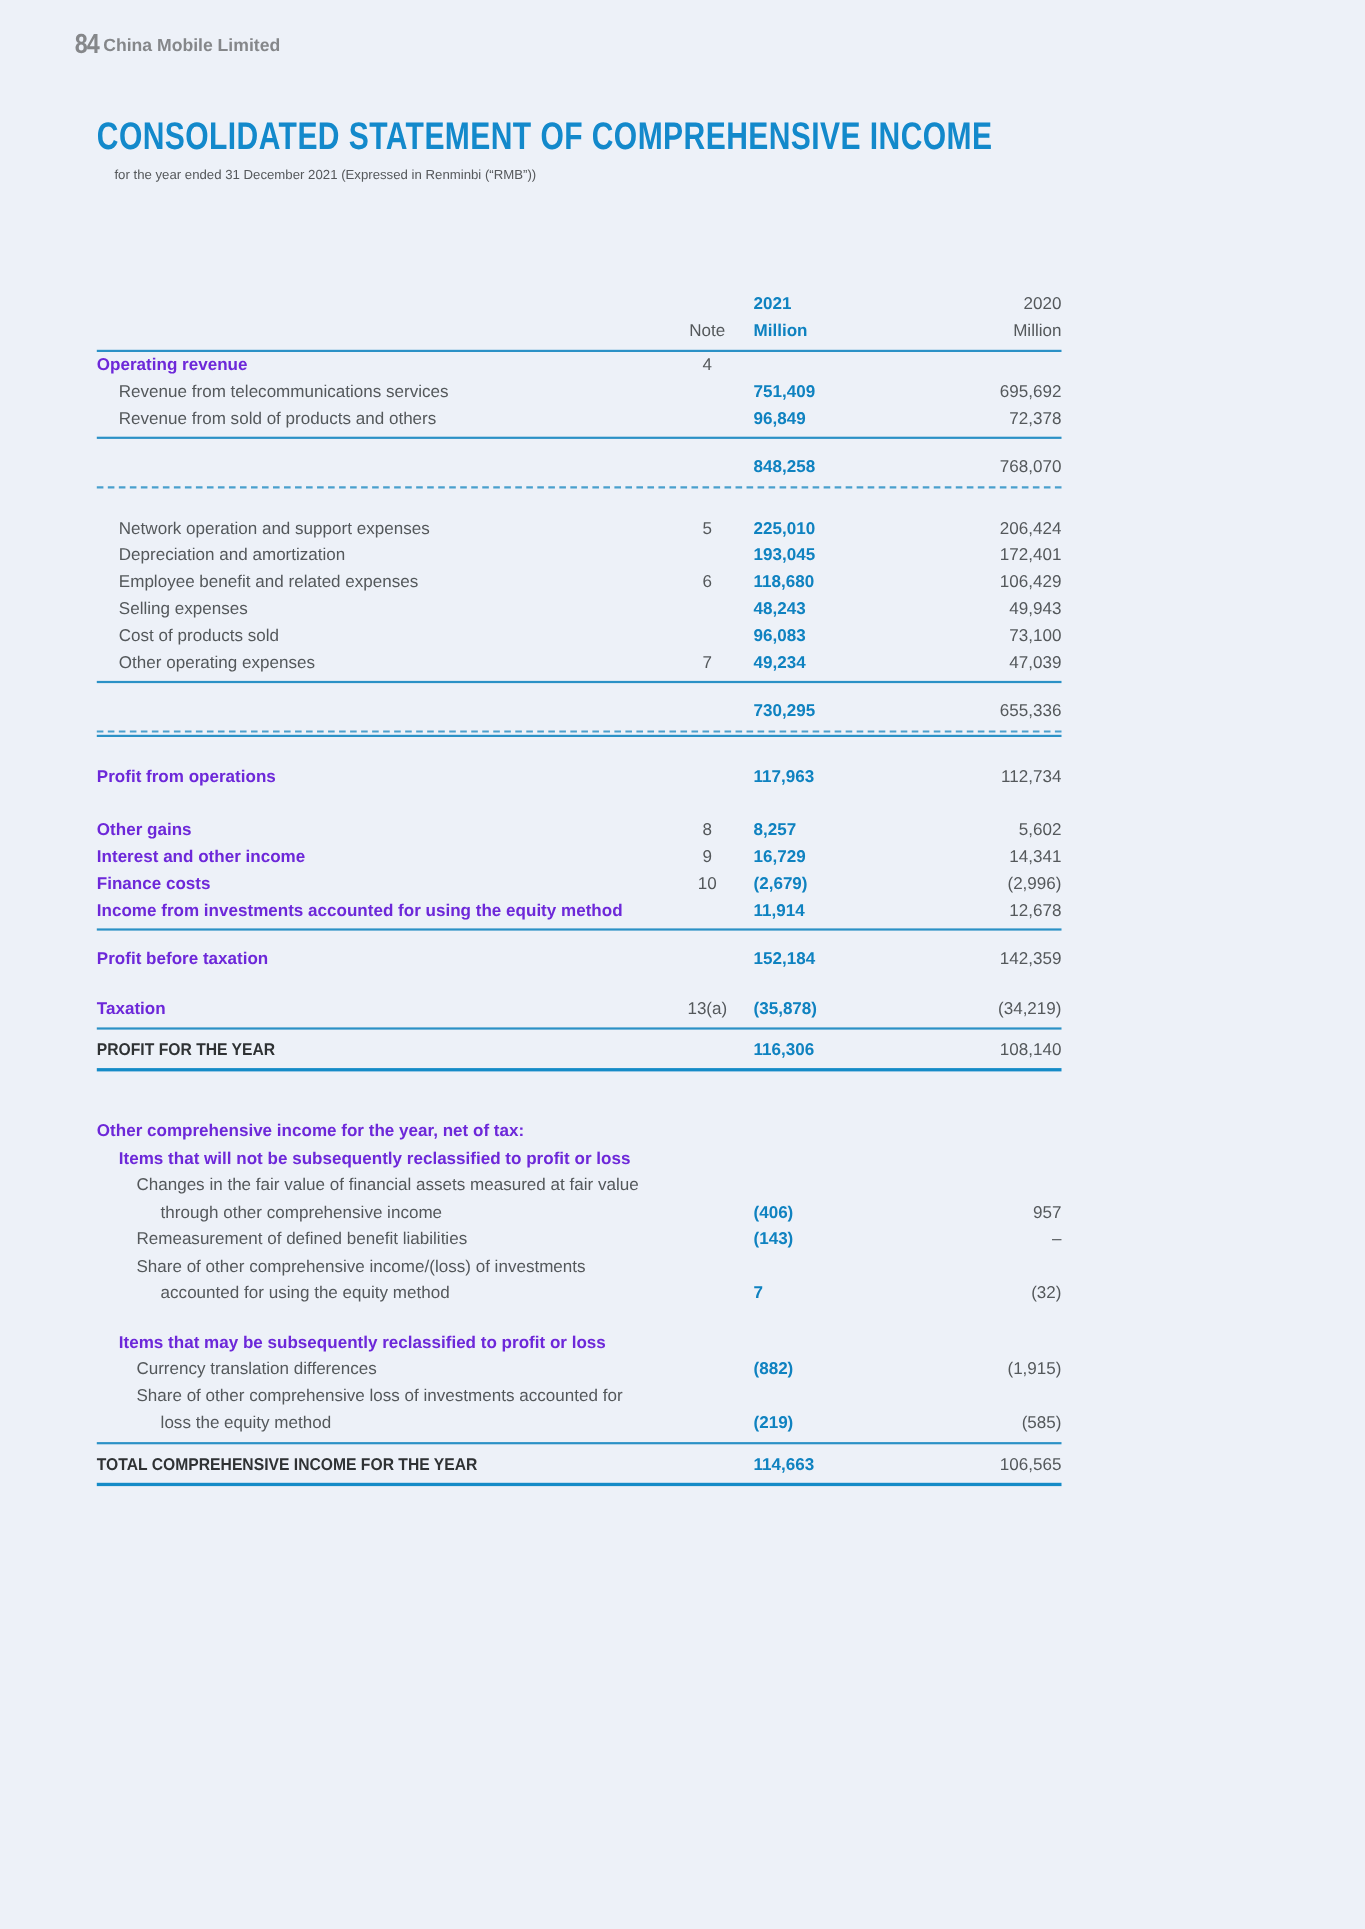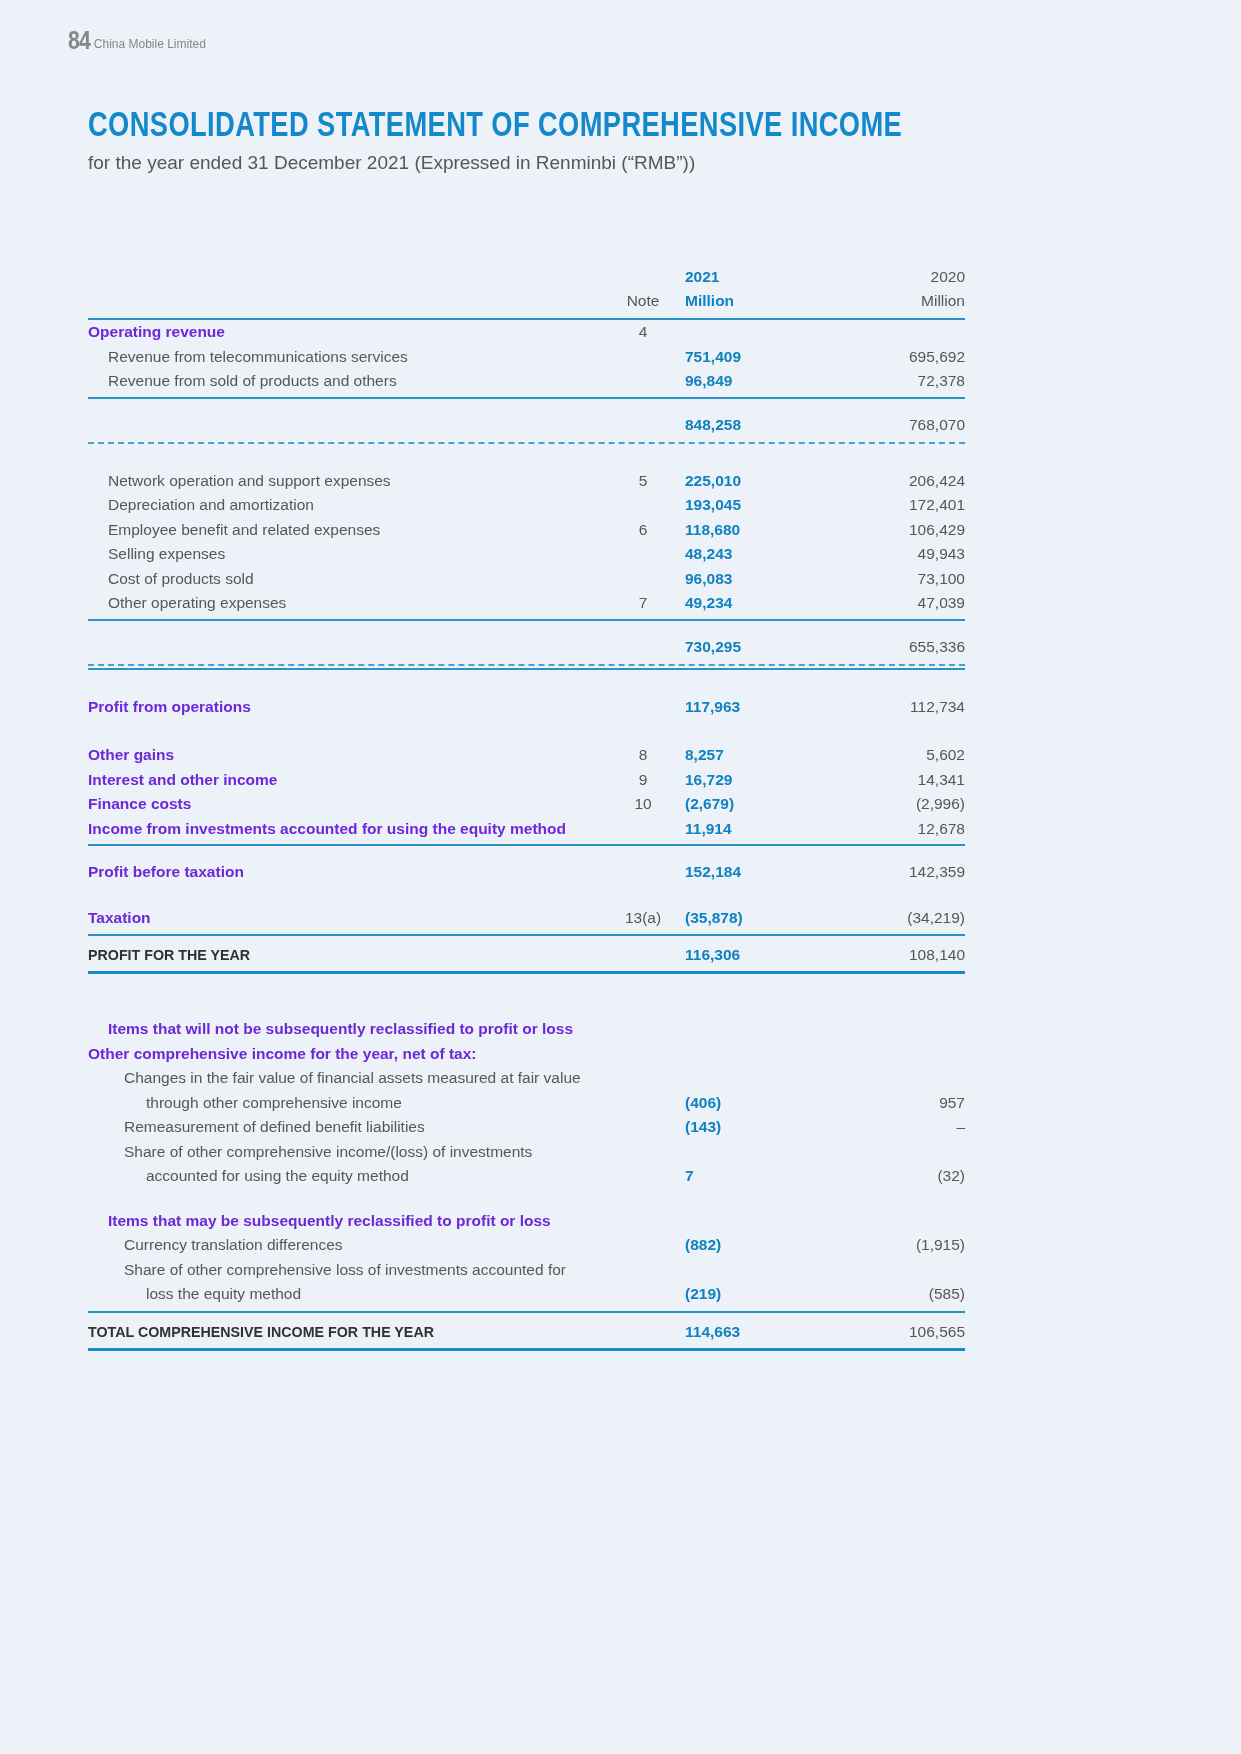--- a/index.html
+++ b/index.html
@@ -9,26 +9,26 @@
     font-family:"Liberation Sans", sans-serif;
     color:#54585b;
     position:relative;
   }
   .page { position:absolute; inset:0; }
 
   
   .pagehead { position:absolute; left:68px; top:28px; display:flex; align-items:flex-end; color:#85878a; }
   .pagenum { font-size:25px; font-weight:bold; letter-spacing:-1px; line-height:1;
              transform:scaleX(.85); transform-origin:left bottom; }
-  .company { font-size:12px; font-weight:normal; padding-bottom:2px; letter-spacing:0; }
+  .company { font-size:16px; font-weight:bold; padding-bottom:2px; letter-spacing:0; }
 
   
   .title { position:absolute; left:88px; top:104px; color:#1389cb; font-size:35px; font-weight:bold;
            white-space:nowrap; transform:scaleX(.78); transform-origin:left top; letter-spacing:.5px; }
-  .subtitle { position:absolute; left:88px; top:152px; font-size:19px; color:#55585b; }
+  .subtitle { position:absolute; left:104px; top:152px; font-size:12px; color:#55585b; }
 
   
   .table { position:absolute; left:88px; top:264px; width:877px; }
   .row { display:flex; align-items:baseline; padding:3.6px 0; font-size:15.5px; line-height:1.12; }
   .lbl { flex:1; color:#54585b; }
   .lbl.b { font-weight:bold; color:#6d28d9; }
   .lbl.caps { color:#2f3234; transform:scaleX(.92); transform-origin:left; white-space:nowrap; }
   .i1 { padding-left:20px; } .i2 { padding-left:36px; } .i3 { padding-left:58px; }
   .note { width:84px; text-align:center; color:#54585b; }
   .c21 { width:148px; text-align:left; font-weight:bold; color:#0f82c0; }
@@ -190,27 +190,27 @@
         <div class="rule solid"></div>
         <div class="row" style="padding-top: 10px; padding-bottom: 8px;">
           <div class="lbl b caps">PROFIT FOR THE YEAR</div>
           <div class="note"></div>
           <div class="c21">116,306</div>
           <div class="c20">108,140</div>
         </div>
         <div class="rule thick"></div>
         <div style="height: 42px;"></div>
         <div class="row">
+          <div class="lbl b">Other comprehensive income for the year, net of tax:</div>
+          <div class="note"></div>
+          <div class="c21"></div>
+          <div class="c20"></div>
+        </div>
+        <div class="row">
           <div class="lbl b i1">Items that will not be subsequently reclassified to profit or loss</div>
-          <div class="note"></div>
-          <div class="c21"></div>
-          <div class="c20"></div>
-        </div>
-        <div class="row">
-          <div class="lbl b">Other comprehensive income for the year, net of tax:</div>
           <div class="note"></div>
           <div class="c21"></div>
           <div class="c20"></div>
         </div>
         <div class="row">
           <div class="lbl i2">Changes in the fair value of financial assets measured at fair value</div>
           <div class="note"></div>
           <div class="c21"></div>
           <div class="c20"></div>
         </div>

